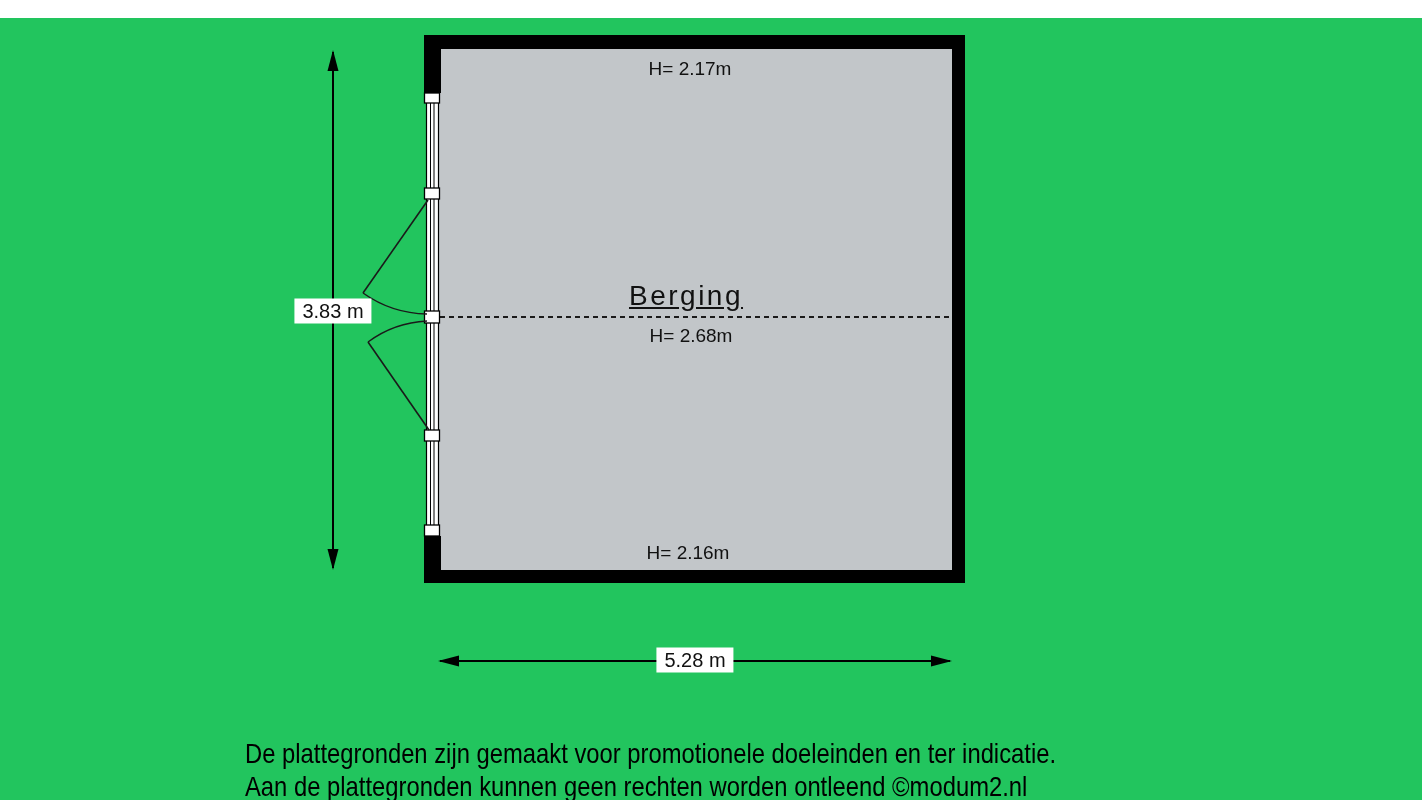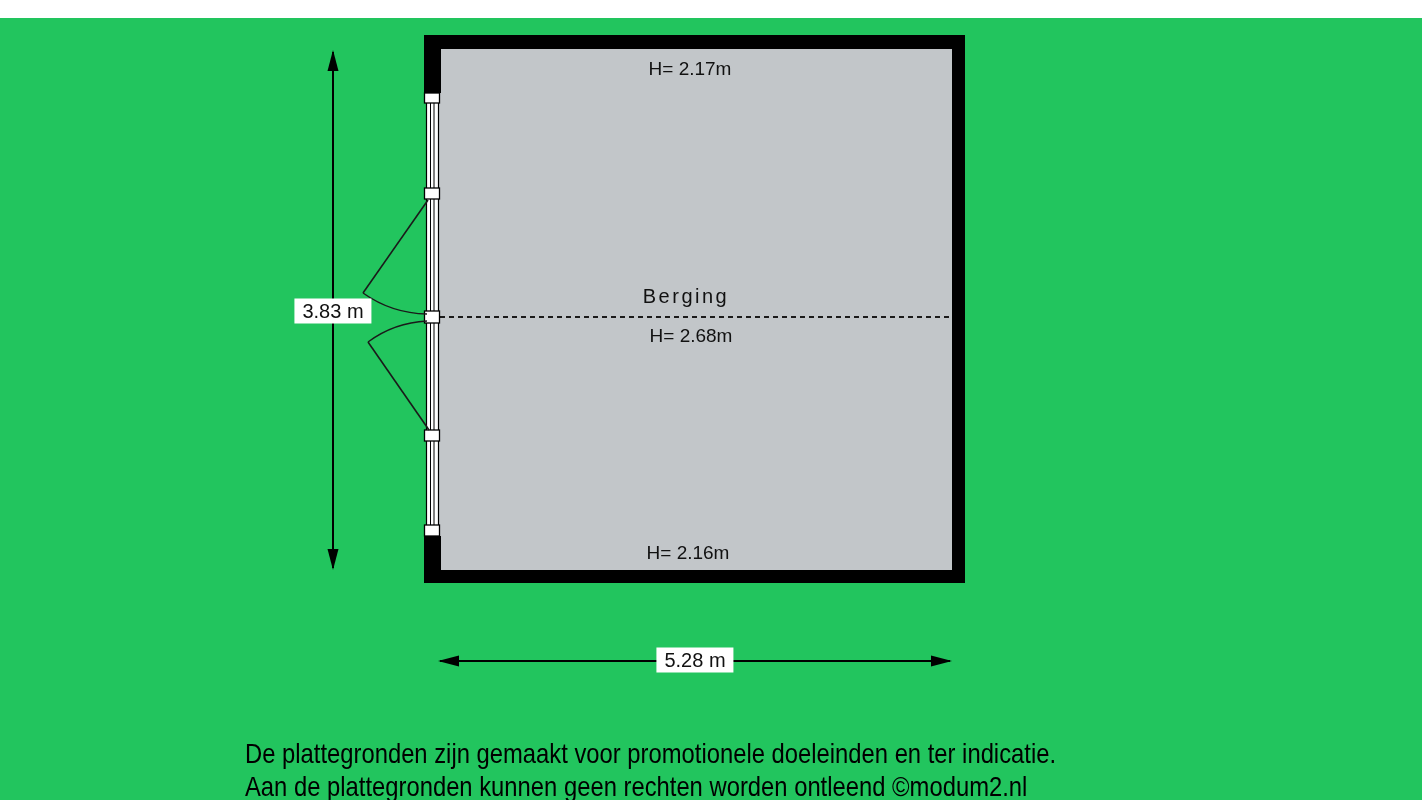--- a/index.html
+++ b/index.html
@@ -24,22 +24,23 @@
   .label {
     position: absolute;
     transform: translate(-50%, -50%);
     white-space: nowrap;
     color: #111111;
   }
   .h-label {
     font-size: 19px;
   }
   .room-name {
-    font-size: 20px;
+    font-size: 28px;
     letter-spacing: 2.5px;
+    text-decoration: underline;
   }
   .dim-label {
     font-size: 20px;
     background: #ffffff;
     padding: 1px 8px;
   }
   .footer-line {
     position: absolute;
     transform: translateY(-50%) scaleX(0.85);
     transform-origin: left center;

